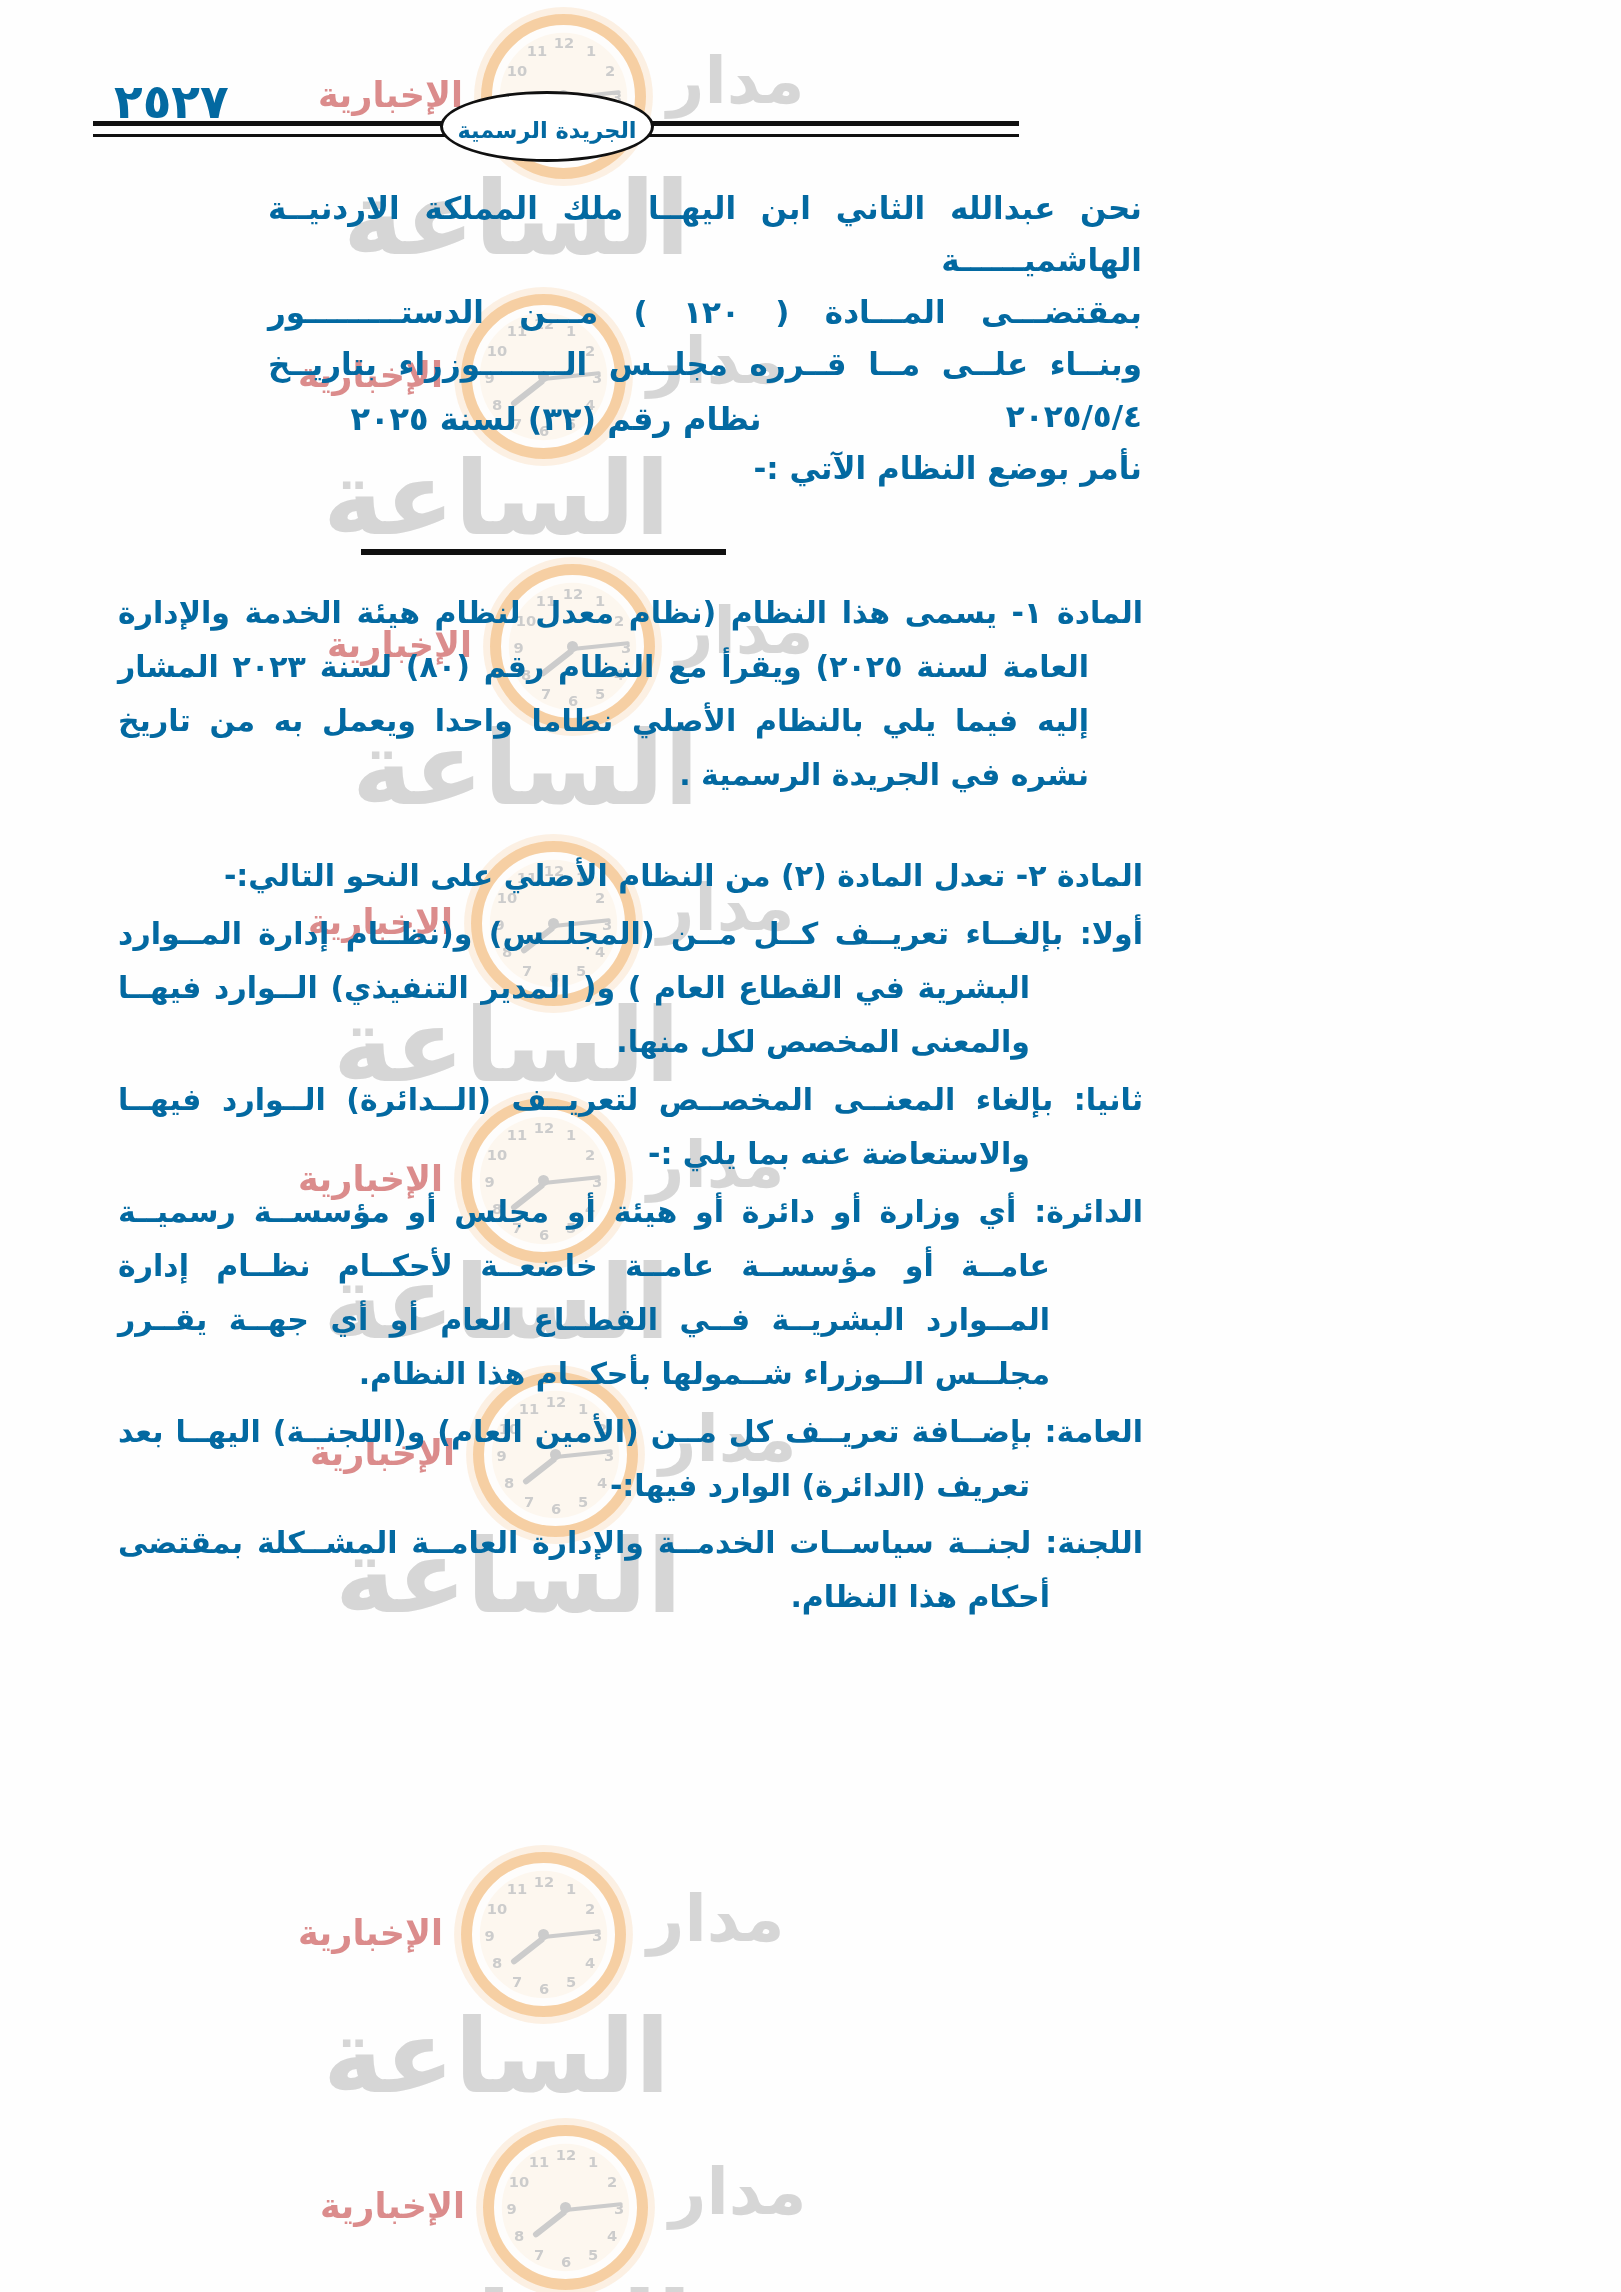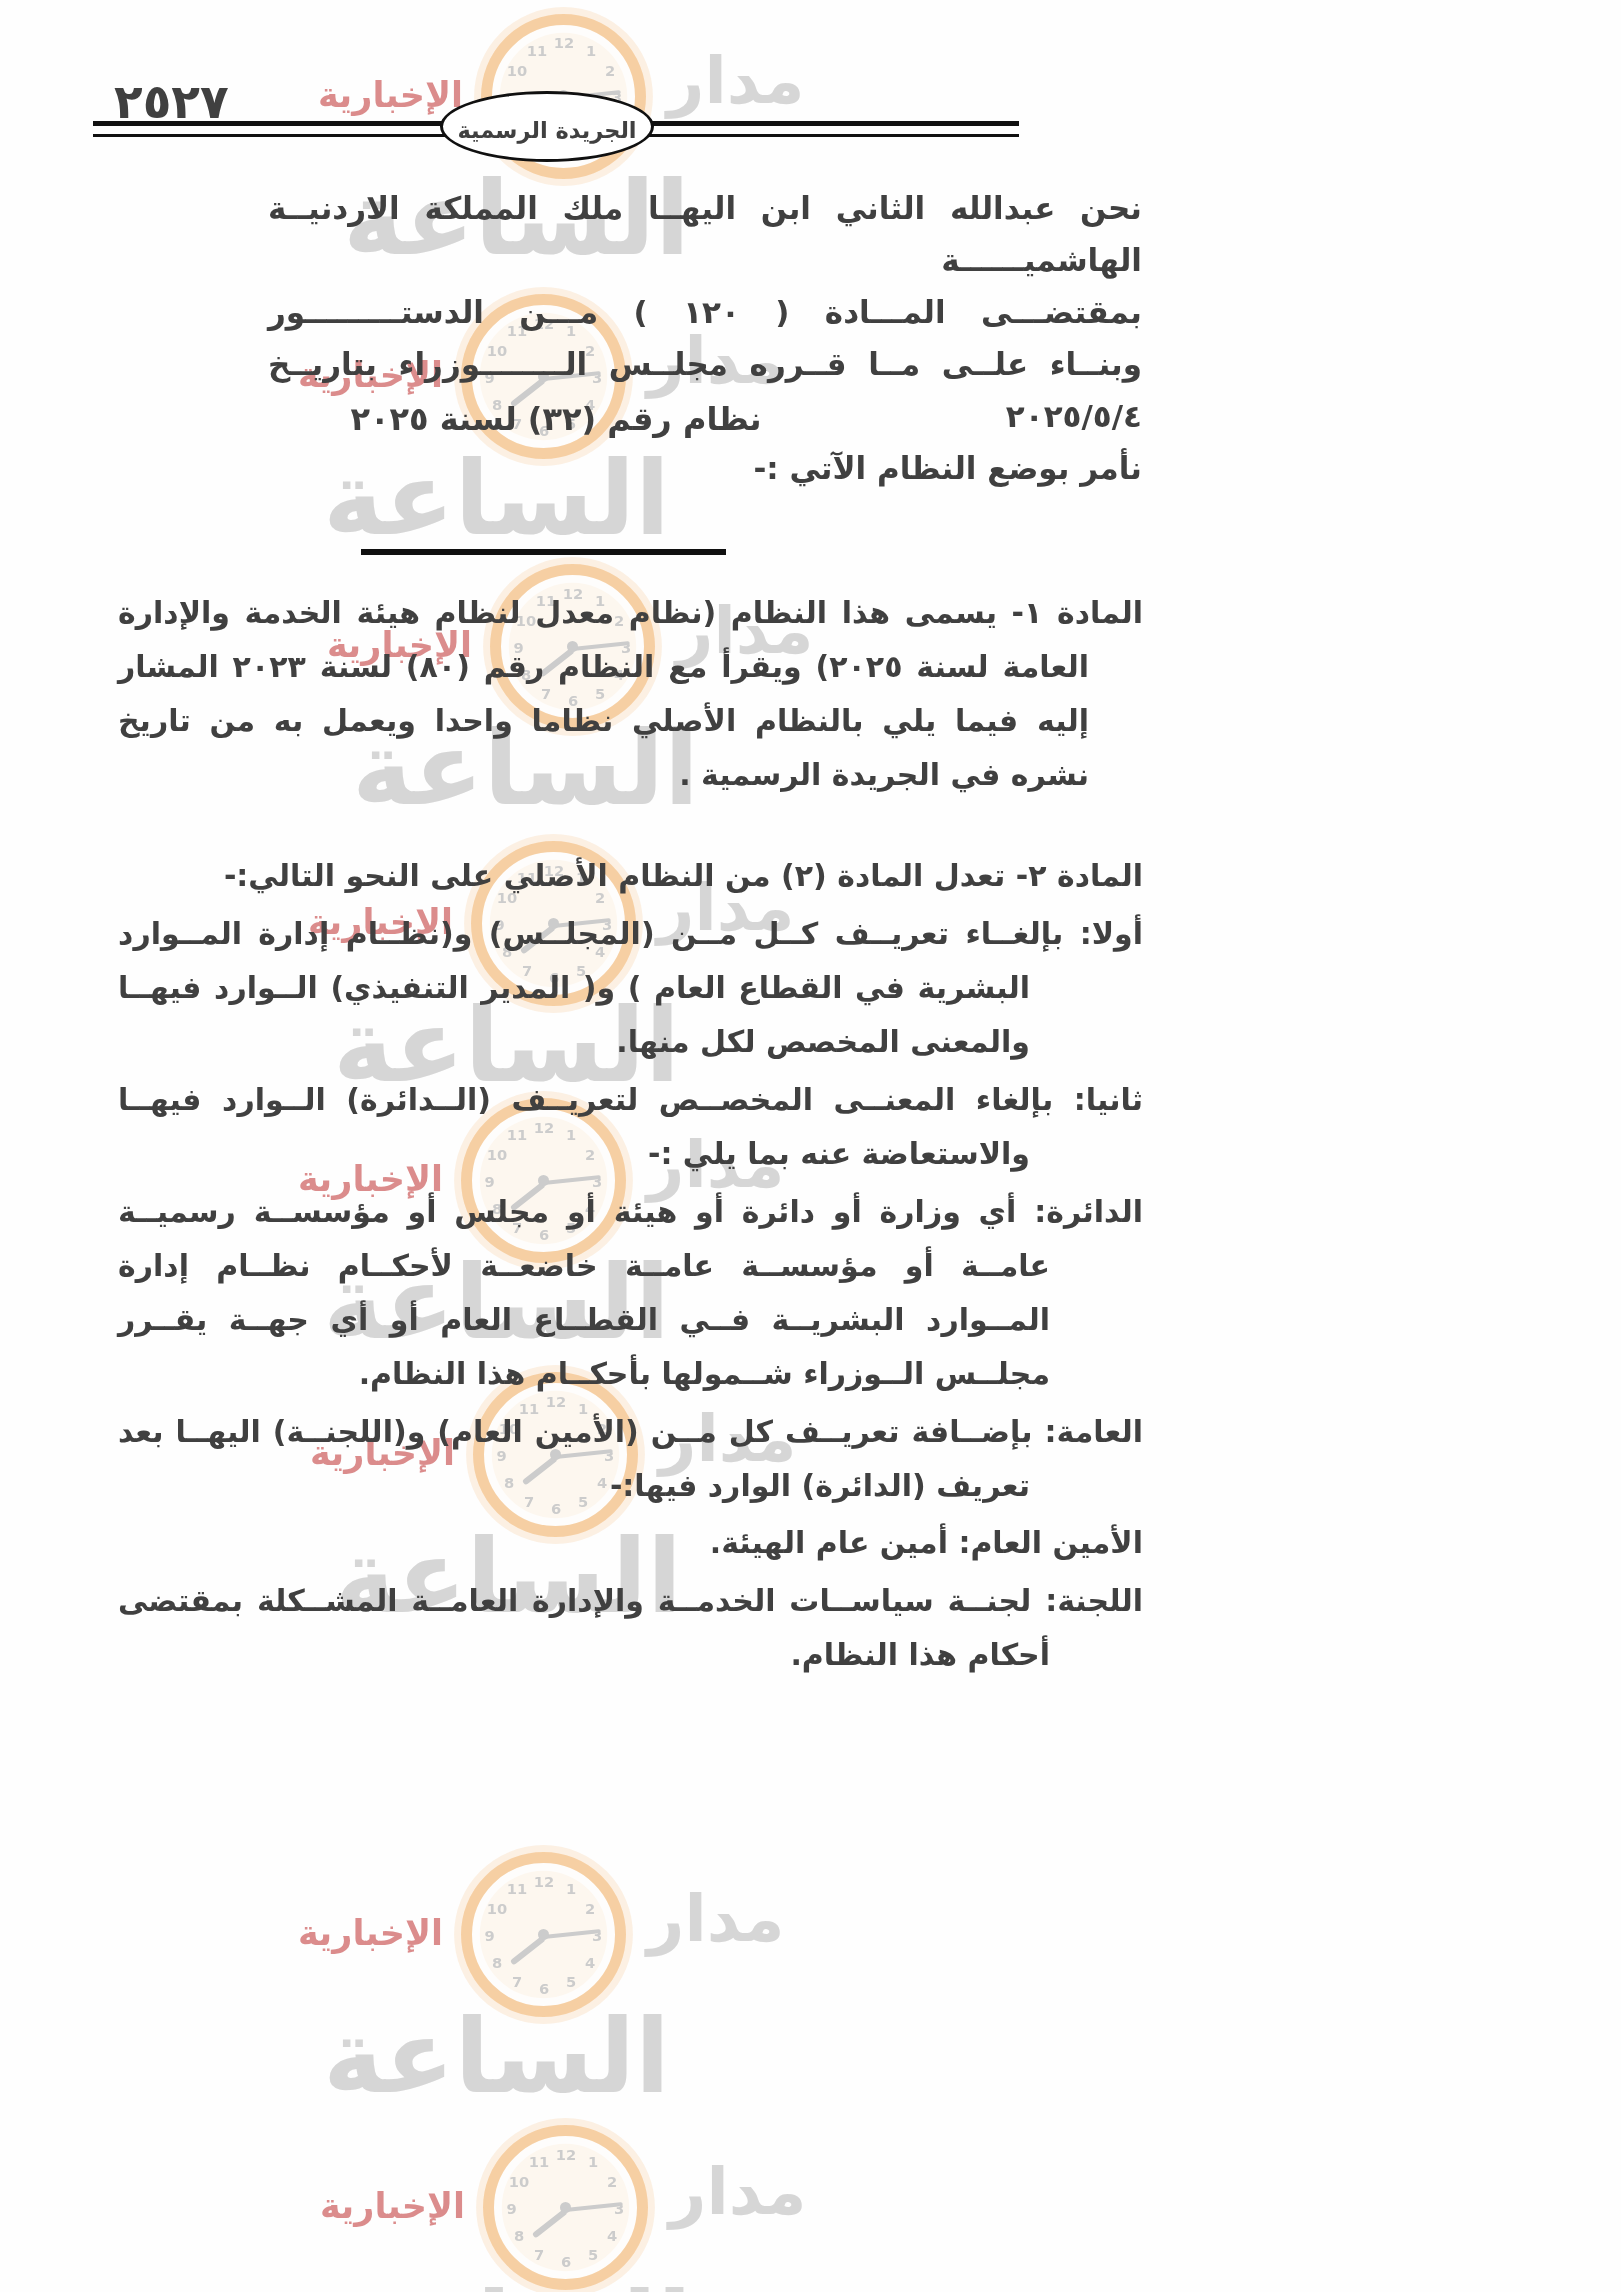--- a/index.html
+++ b/index.html
@@ -46,21 +46,21 @@
     position:absolute; left:353px; top:29px;
     font-size:65px; font-weight:bold; color:#b0b0b0;
   }
   .wm-saah {
     position:absolute; left:29px; top:145px;
     font-size:102px; font-weight:bold; color:#b0b0b0;
     letter-spacing:2px; white-space:nowrap;
   }
 
   
-  .content { position:absolute; inset:0; z-index:2; color:#404040; }
+  .content { position:absolute; inset:0; z-index:2; color:#0369a1; }
 
   .page-number {
     position:absolute; top:74px; left:114px;
     font-size:47px; font-weight:bold;
     direction:ltr;
   }
   .rule { position:absolute; left:93px; width:926px; background:#101010; }
   .rule-a { top:121px; height:4.9px; }
   .rule-b { top:134px; height:2.9px; }
   .masthead-oval {
@@ -314,19 +314,18 @@
 
     <div class="separator"></div>
 
     <div class="body">
       <p class="art hang1 gap-after">المادة ١- يسمى هذا النظام (نظام معدل لنظام هيئة الخدمة والإدارة العامة لسنة ٢٠٢٥) ويقرأ مع النظام رقم (٨٠) لسنة ٢٠٢٣ المشار إليه فيما يلي بالنظام الأصلي نظاما واحدا ويعمل به من تاريخ نشره في الجريدة الرسمية .</p>
       <p class="art hang1">المادة ٢- تعدل المادة (٢) من النظام الأصلي على النحو التالي:-</p>
       <p class="art hang2">أولا: بإلغــاء تعريــف كــل مــن (المجلــس) و(نظــام إدارة المــوارد البشرية في القطاع العام ) و( المدير التنفيذي) الــوارد فيهــا والمعنى المخصص لكل منها.</p>
       <p class="art hang2">ثانيا: بإلغاء المعنــى المخصــص لتعريــف (الــدائرة) الــوارد فيهــا والاستعاضة عنه بما يلي :-</p>
       <p class="art hang3">الدائرة: أي وزارة أو دائرة أو هيئة أو مجلس أو مؤسســة رسميــة عامــة أو مؤسســة عامــة خاضعــة لأحكــام نظــام إدارة المــوارد البشريــة فــي القطــاع العام أو أي جهــة يقــرر مجلــس الــوزراء شــمولها بأحكــام هذا النظام.</p>
       <p class="art hang2">العامة: بإضــافة تعريــف كل مــن (الأمين العام) و(اللجنــة) اليهــا بعد تعريف (الدائرة) الوارد فيها:-</p>
-      <p class="art hang3">الأمين العام: أمين عام الهيئة.</p>
       <p class="art hang3">اللجنة: لجنــة سياســات الخدمــة والإدارة العامــة المشــكلة بمقتضى أحكام هذا النظام.</p>
     </div>
 
   </div>
 </div>
 
 
 </body></html>

